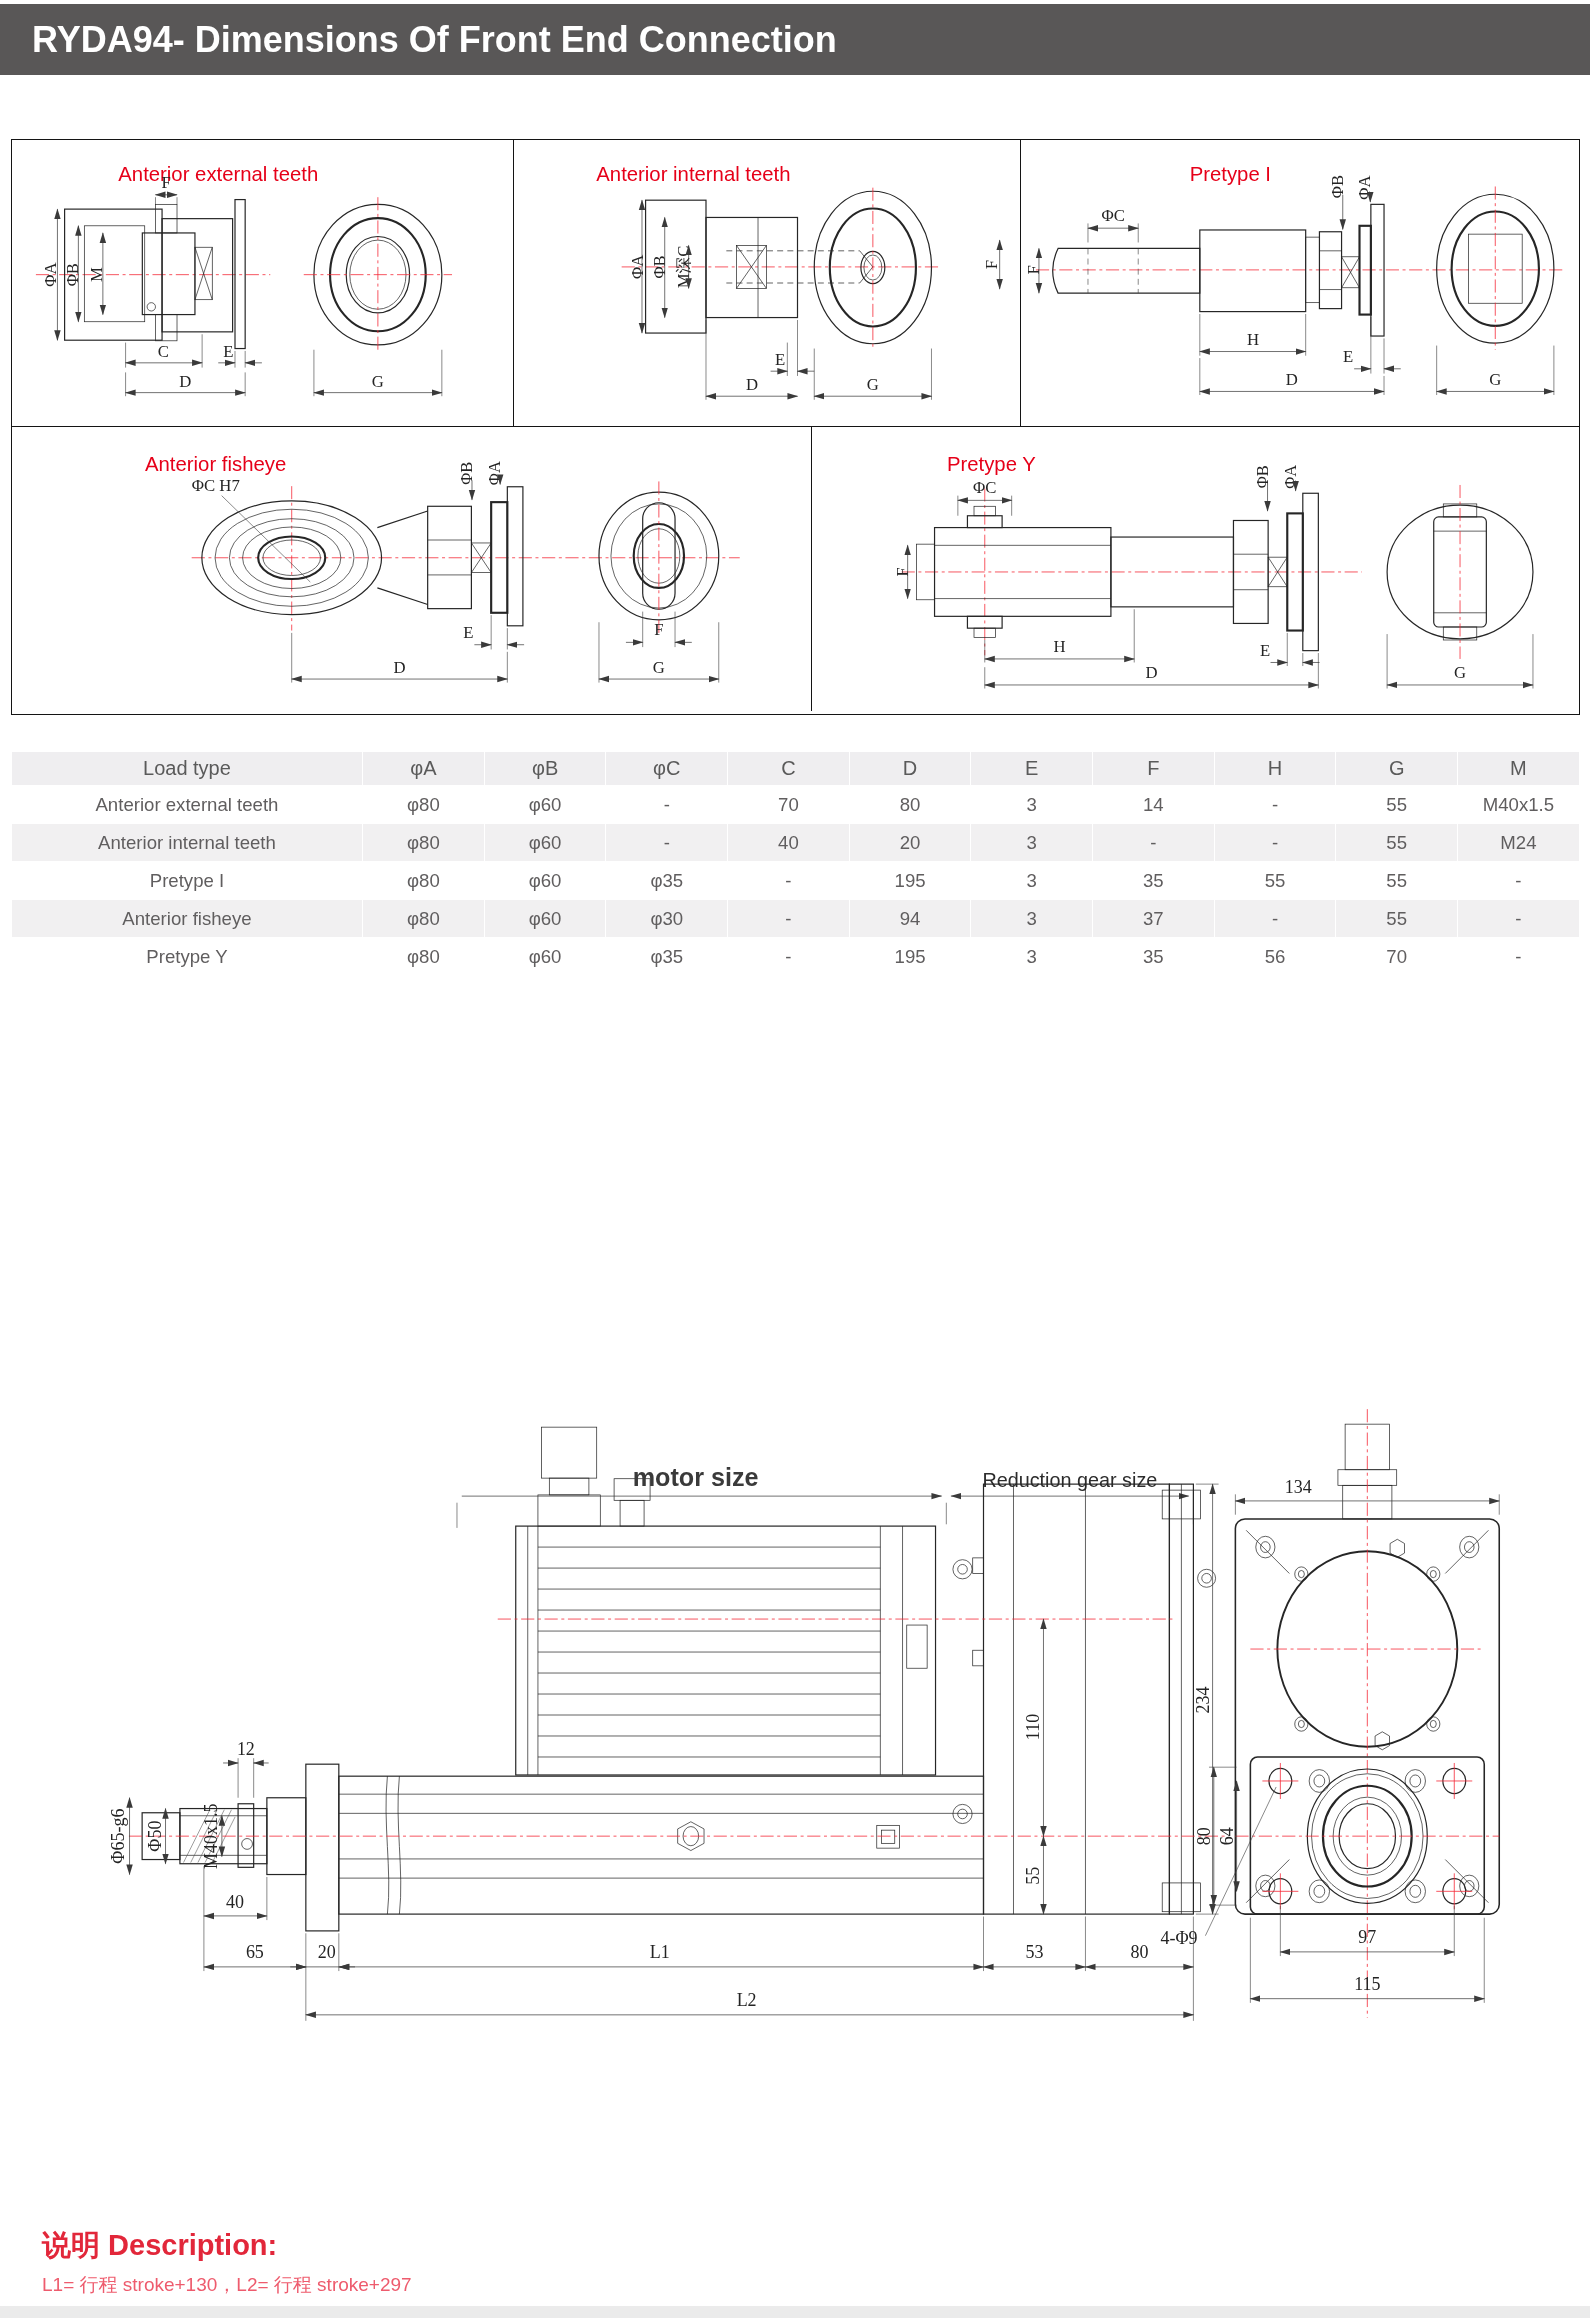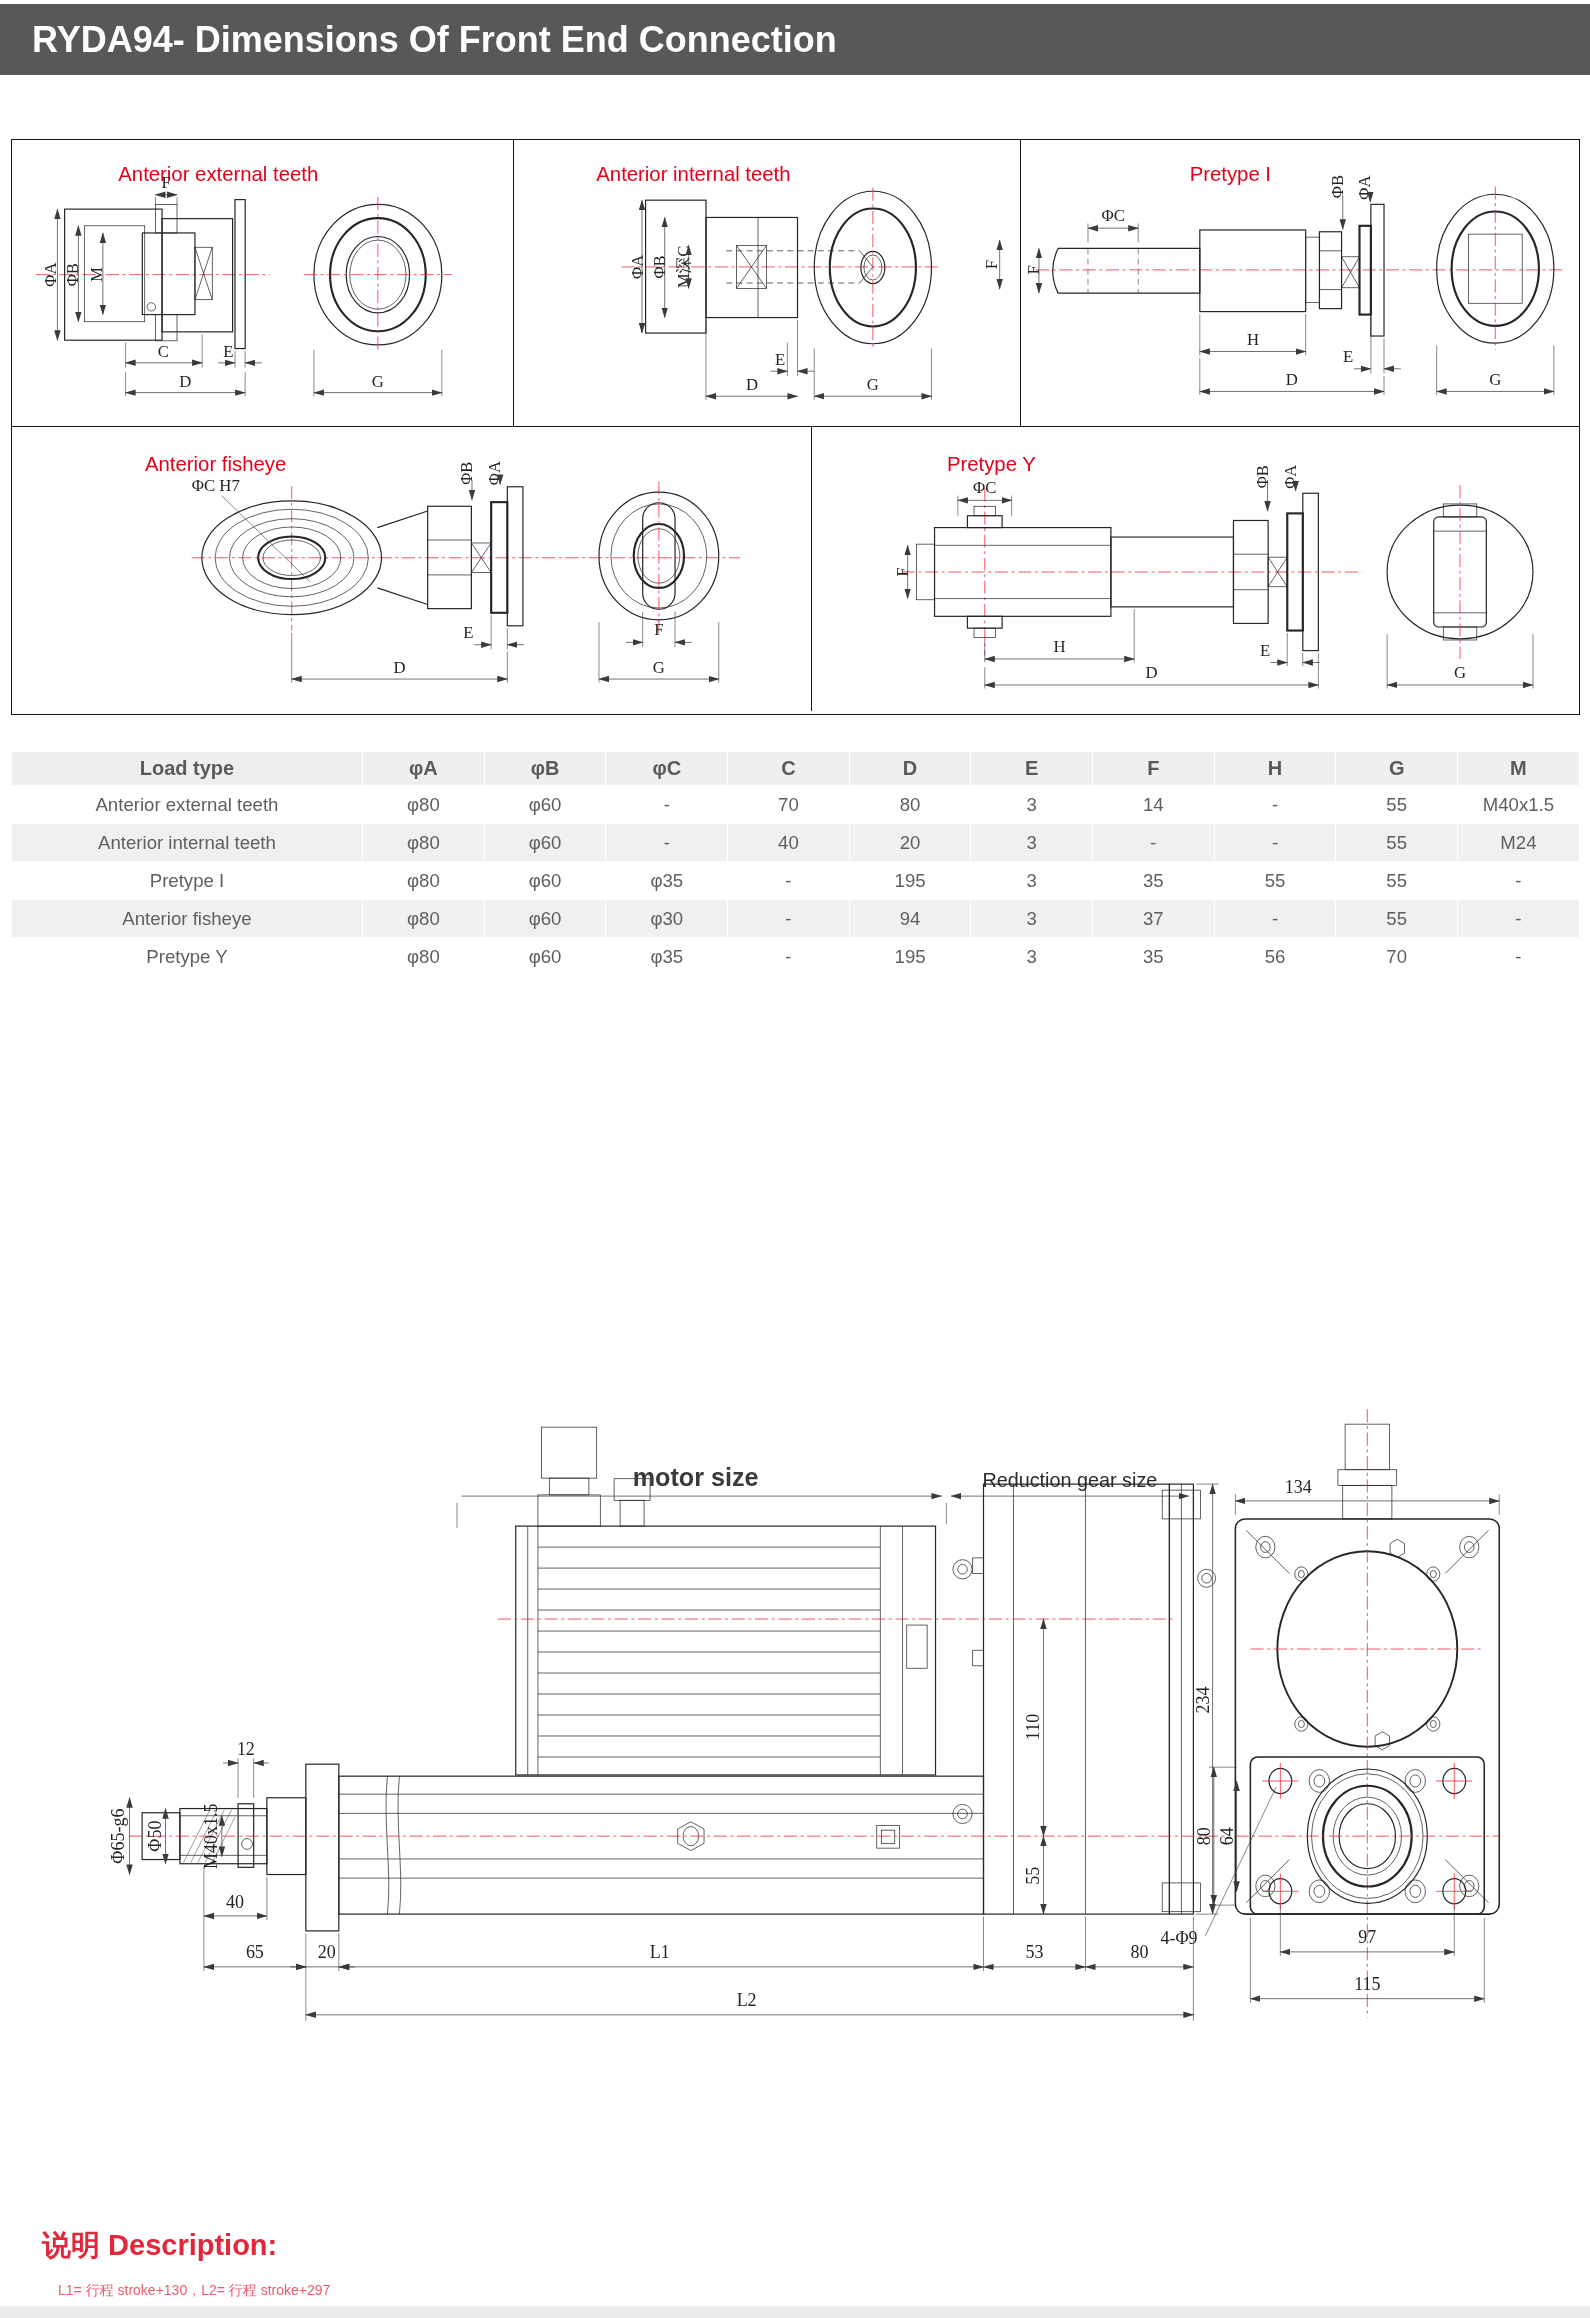--- a/index.html
+++ b/index.html
@@ -13,28 +13,28 @@
   #panel-grid{position:absolute;left:10.8px;top:139px;width:1569px;height:576px;
               border:1.8px solid #141414;box-sizing:border-box;background:#fff;}
   .prow{display:flex;height:286px;}
   .prow + .prow{border-top:1.8px solid #141414;height:284px;}
   .pcell{height:100%;box-sizing:border-box;}
   .pcell + .pcell{border-left:1.8px solid #141414;}
   .pcell svg{display:block;width:100%;height:100%;}
   
   #spec-table{position:absolute;left:10.8px;top:751px;width:1569px;border-collapse:separate;
               border-spacing:1.8px;table-layout:fixed;}
-  #spec-table th{background:#efeef0;color:#5a5a5a;font-weight:700;font-size:20px;height:31px;text-align:center;}
+  #spec-table th{background:#efeef0;color:#5a5a5a;font-weight:400;font-size:20px;height:31px;text-align:center;}
   #spec-table td{background:#fff;color:#605e5f;font-size:18.6px;height:35px;text-align:center;}
   #spec-table tr.alt td{background:#f1f0f1;}
   
   #main-drawing{position:absolute;left:0;top:1367px;width:1591px;height:720px;}
   #footer-note{position:absolute;left:42px;top:2226px;color:#e2273a;}
   #footer-title{font-size:29px;font-weight:700;margin:0 0 6px 0;}
-  #footer-line{font-size:14px;font-weight:400;color:#ee5b6d;margin:16px;}
+  #footer-line{font-size:19px;font-weight:400;color:#ee5b6d;margin:0;}
   #bottom-strip{position:absolute;left:0;top:2306px;width:1591px;height:12.6px;background:#ebebeb;}
   
   .otl{fill:none;stroke:#262626;stroke-width:2;}
   .otl2{fill:none;stroke:#262626;stroke-width:1.2;}
   .thk{fill:none;stroke:#262626;stroke-width:3.6;}
   .ext{stroke:#3a3a3a;stroke-width:1;fill:none;}
   .dim{stroke:#3a3a3a;stroke-width:1.2;fill:none;}
   .cl{stroke:#f52432;stroke-width:1.3;fill:none;stroke-dasharray:22 6 5 6;}
   .dsh{stroke-dasharray:10 7;}
   .h1{stroke:#4a4a4a;stroke-width:.9;}

